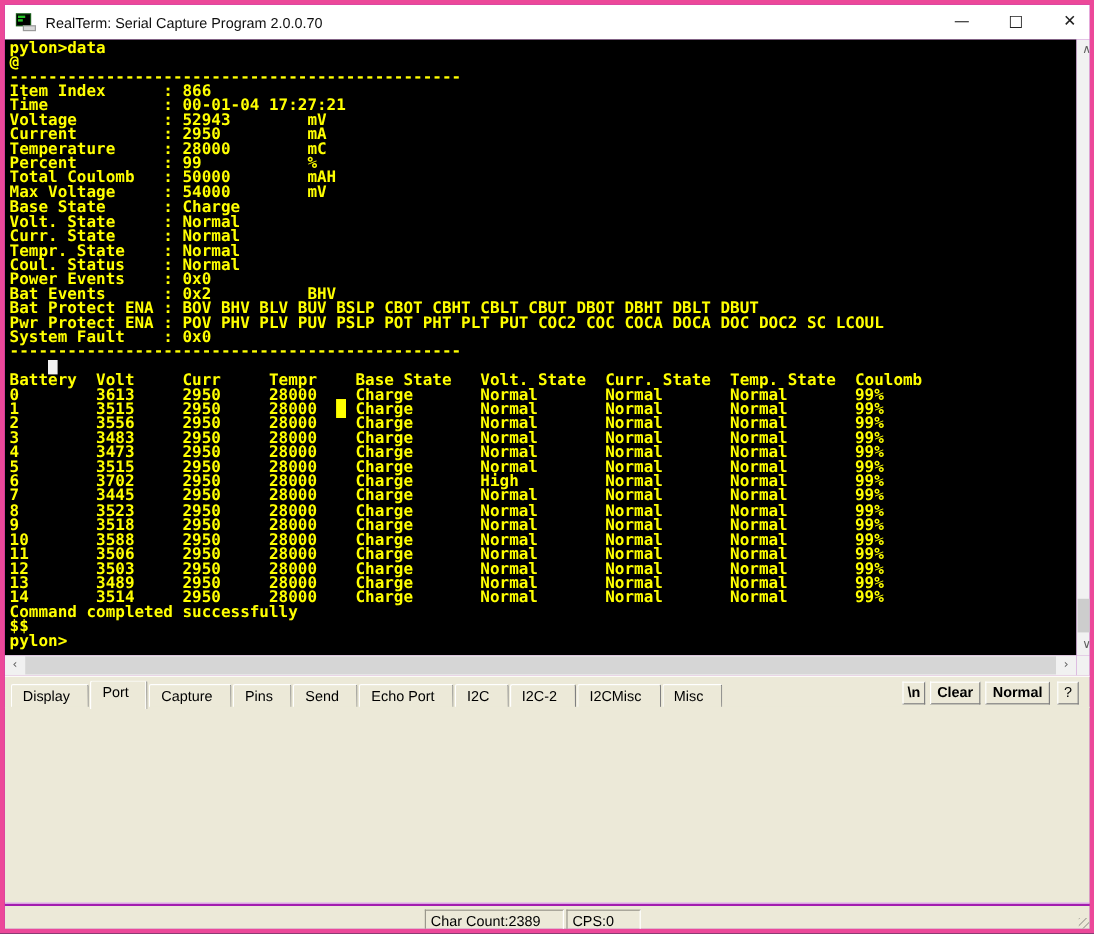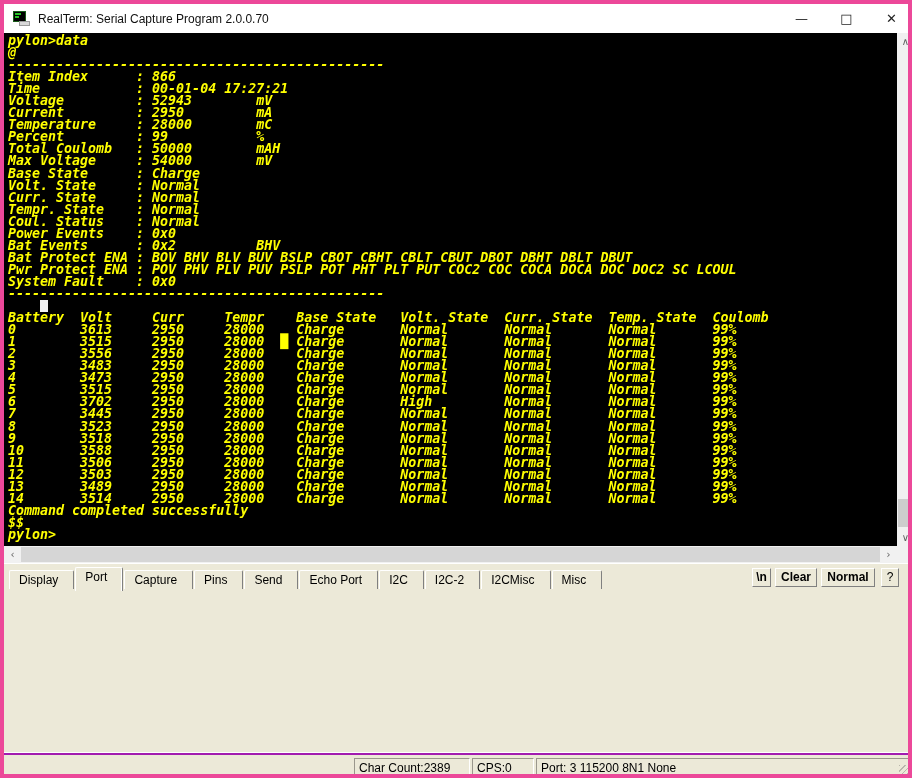--- a/index.html
+++ b/index.html
@@ -8,21 +8,21 @@
 
   
   .titlebar{position:absolute;left:0;top:0;width:910px;height:29px;background:#ffffff;}
   .app-icon{position:absolute;left:9px;top:6px;width:17px;height:17px;}
   .title-text{position:absolute;left:34px;top:8px;font-size:12px;color:#101010;white-space:nowrap;}
   .win-btn{position:absolute;top:0;width:45px;height:29px;text-align:center;line-height:29px;
            font-size:13px;color:#222;font-family:"DejaVu Sans",sans-serif;}
   .win-min{left:775px}.win-max{left:820px}.win-close{left:865px}
 
   
-  .terminal{position:absolute;left:0;top:29px;width:893px;height:513px;background:#000;overflow:hidden;font-style:italic;}
+  .terminal{position:absolute;left:0;top:29px;width:893px;height:513px;background:#000;overflow:hidden;}
   .terminal pre{margin:0;padding:2px 0 0 4px;font-family:"DejaVu Sans Mono",monospace;font-weight:bold;
                 font-size:13.3px;line-height:12.05px;color:#ffff00;white-space:pre;}
   .terminal-cursor{position:absolute;width:8px;height:12px;background:#f2f2f2;}
 
   
   .vscroll{position:absolute;left:893px;top:29px;width:17px;height:513px;background:#f1f1f1;}
   .hscroll{position:absolute;left:0;top:542px;width:893px;height:17px;background:#f1f1f1;}
   .sb-btn{position:absolute;width:17px;height:17px;color:#606060;font-size:10px;line-height:17px;
           text-align:center;font-family:"DejaVu Sans",sans-serif;}
   .sb-up{left:0;top:0}.sb-down{left:0;top:496px}.sb-left{left:0;top:0}.sb-right{left:876px;top:0}
@@ -180,17 +180,16 @@
     
 
     
 
   </div>
 
   <div class="sep"></div>
   <div class="statusbar">
     <div class="sbcell sb2">Char Count:2389</div>
     <div class="sbcell sb3">CPS:0</div>
-    <div class="sbcell sb4">Port: 3 115200 8N1 None</div>
     <div class="grip"></div>
   </div>
 
 </div>
 
 </body></html>

